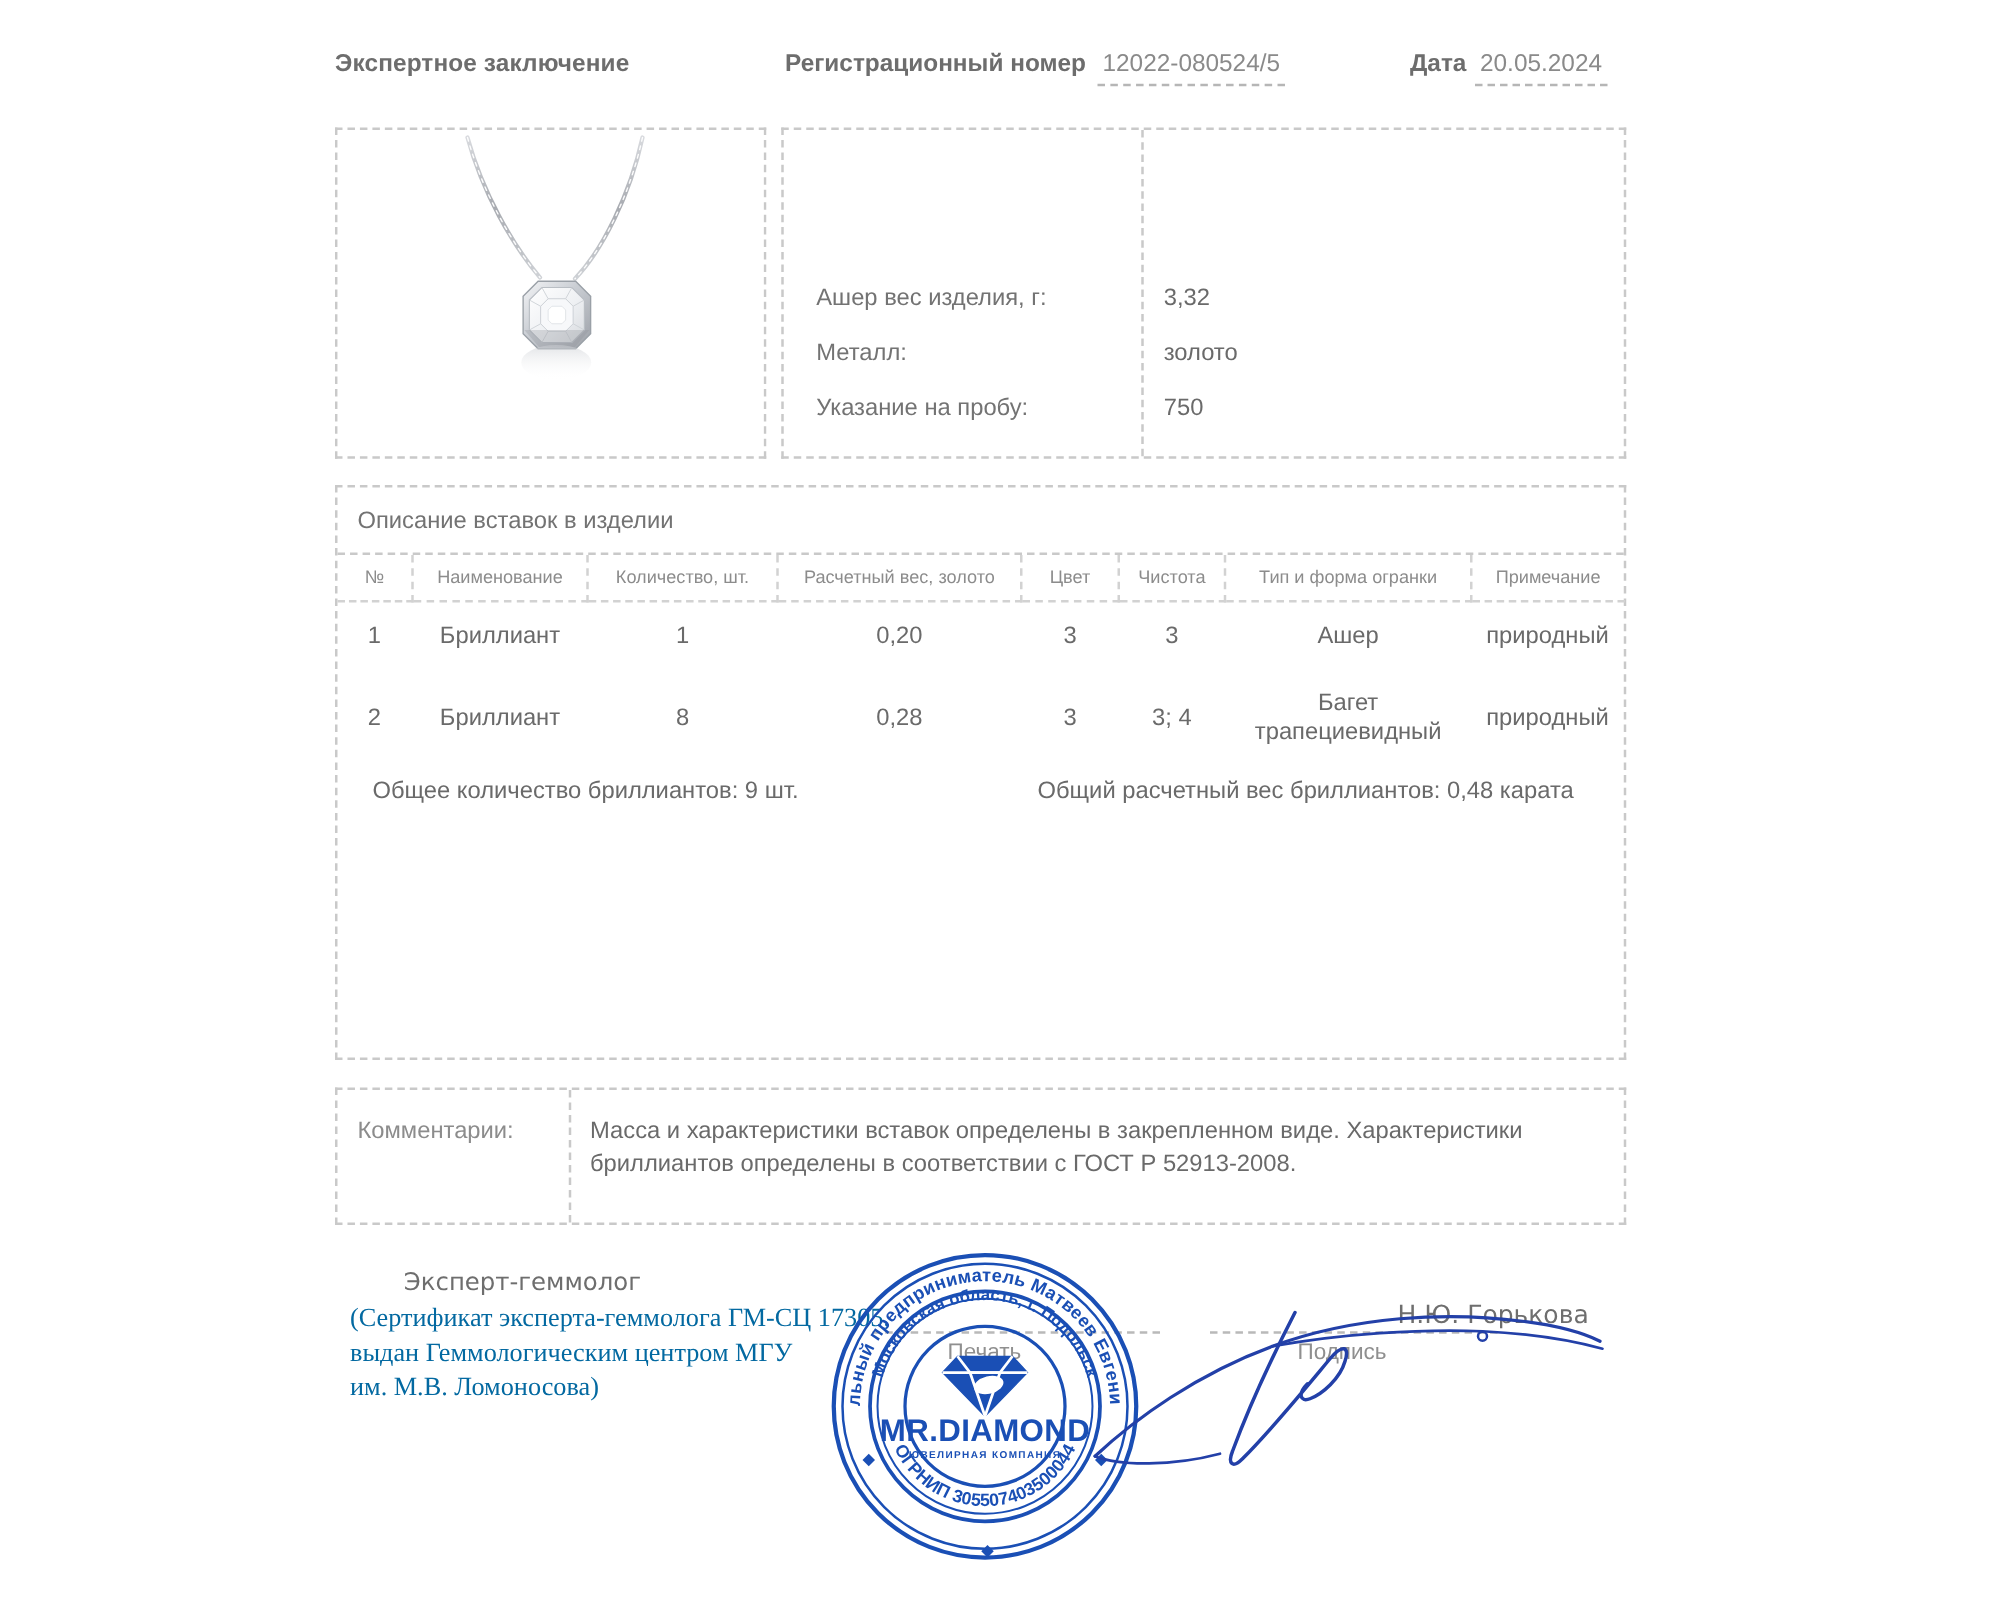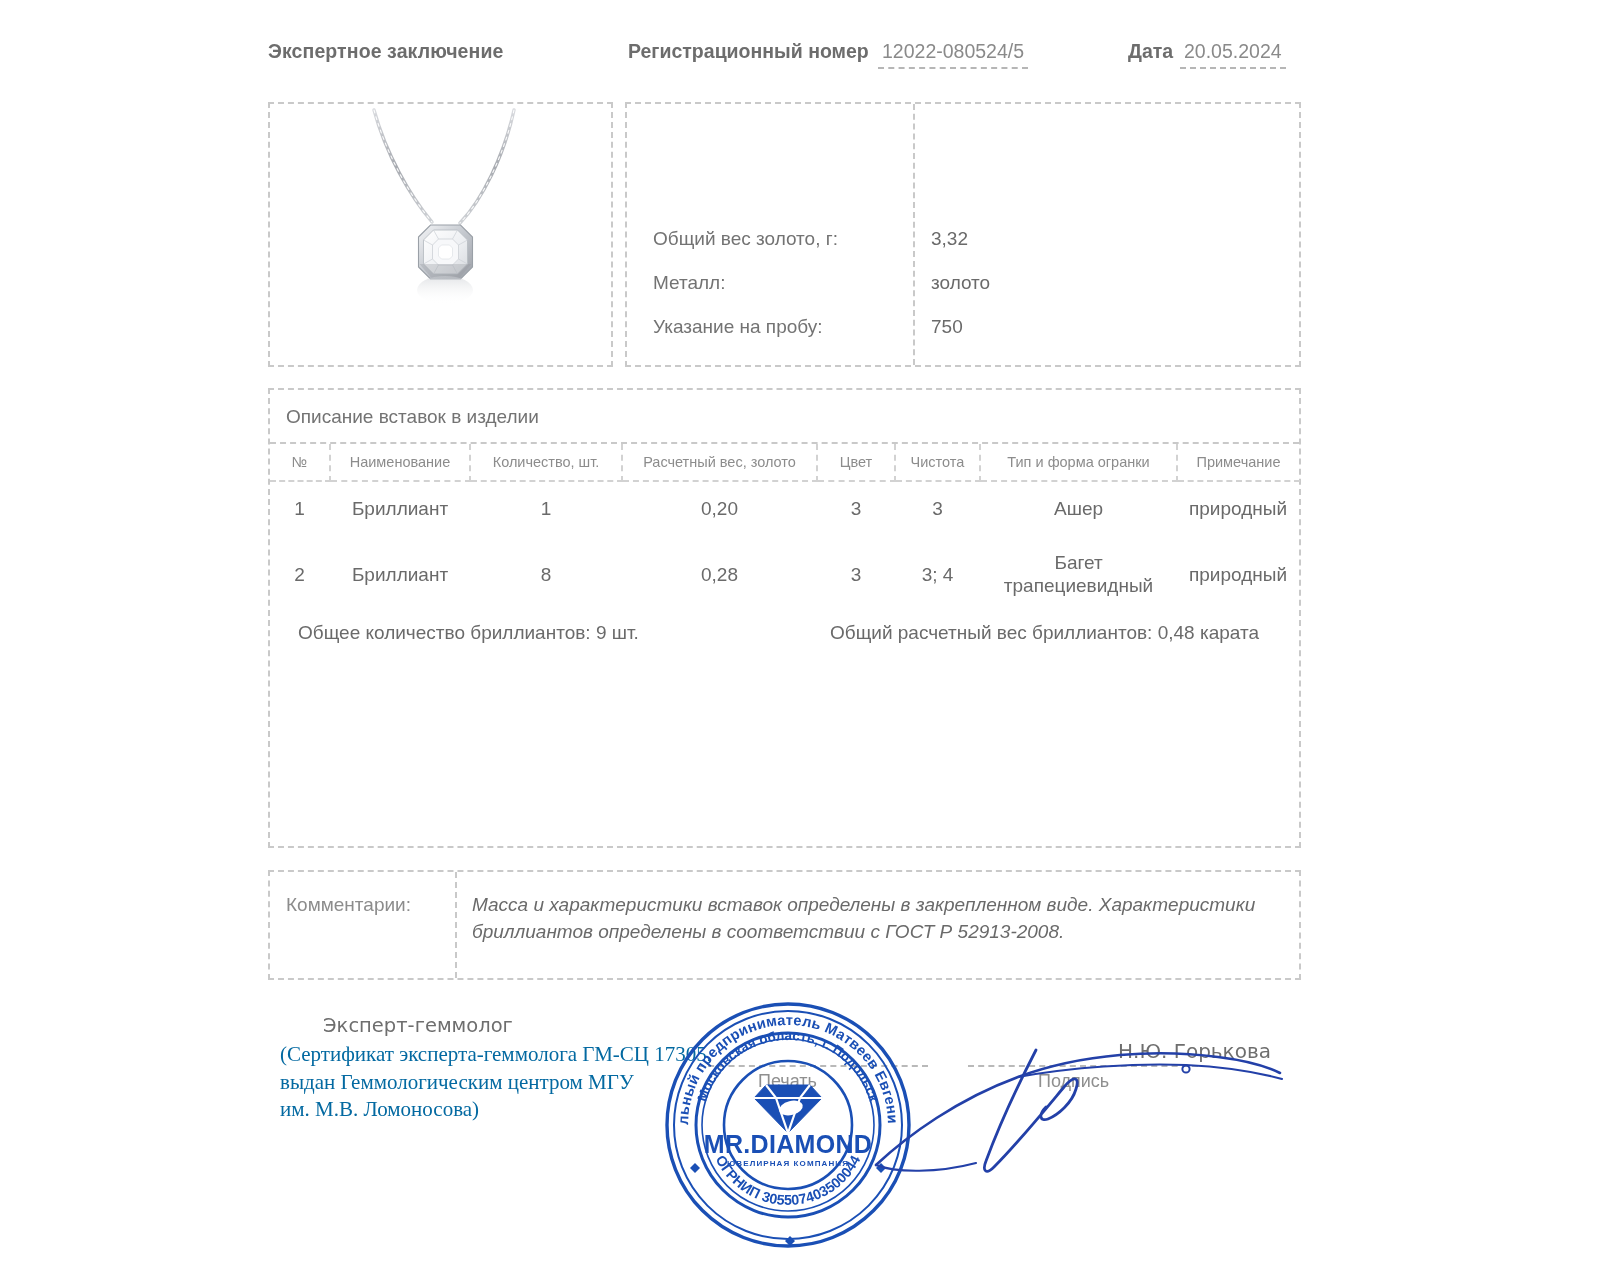--- a/index.html
+++ b/index.html
@@ -233,21 +233,20 @@
     border-left: 2px dashed #c9c9c9;
   }
   .comments-text {
     position: absolute;
     left: 202px;
     top: 20px;
     width: 810px;
     font-size: 19px;
     line-height: 1.42;
     color: #6a6a6a;
-    font-style: italic;
   }
 
   
   .footer {
     position: absolute;
     left: 268px;
     top: 1005px;
     width: 1033px;
     height: 240px;
   }
@@ -406,21 +405,21 @@
 
         <ellipse cx="175" cy="186" rx="28" ry="14" fill="url(#reflG)"></ellipse>
       </svg>
     </div>
 
     <div class="info-cell">
       <div class="info-divider"></div>
 
 
       <div class="info-row" style="top:124px;">
-        <span class="info-label">Общий вес золото, г:</span>
+        <span class="info-label">Ашер вес изделия, г:</span>
         <span class="info-value">3,32</span>
       </div>
 
       <div class="info-row" style="top:168px;">
         <span class="info-label">Металл:</span>
         <span class="info-value">золото</span>
       </div>
 
       <div class="info-row" style="top:212px;">
         <span class="info-label">Указание на пробу:</span>

